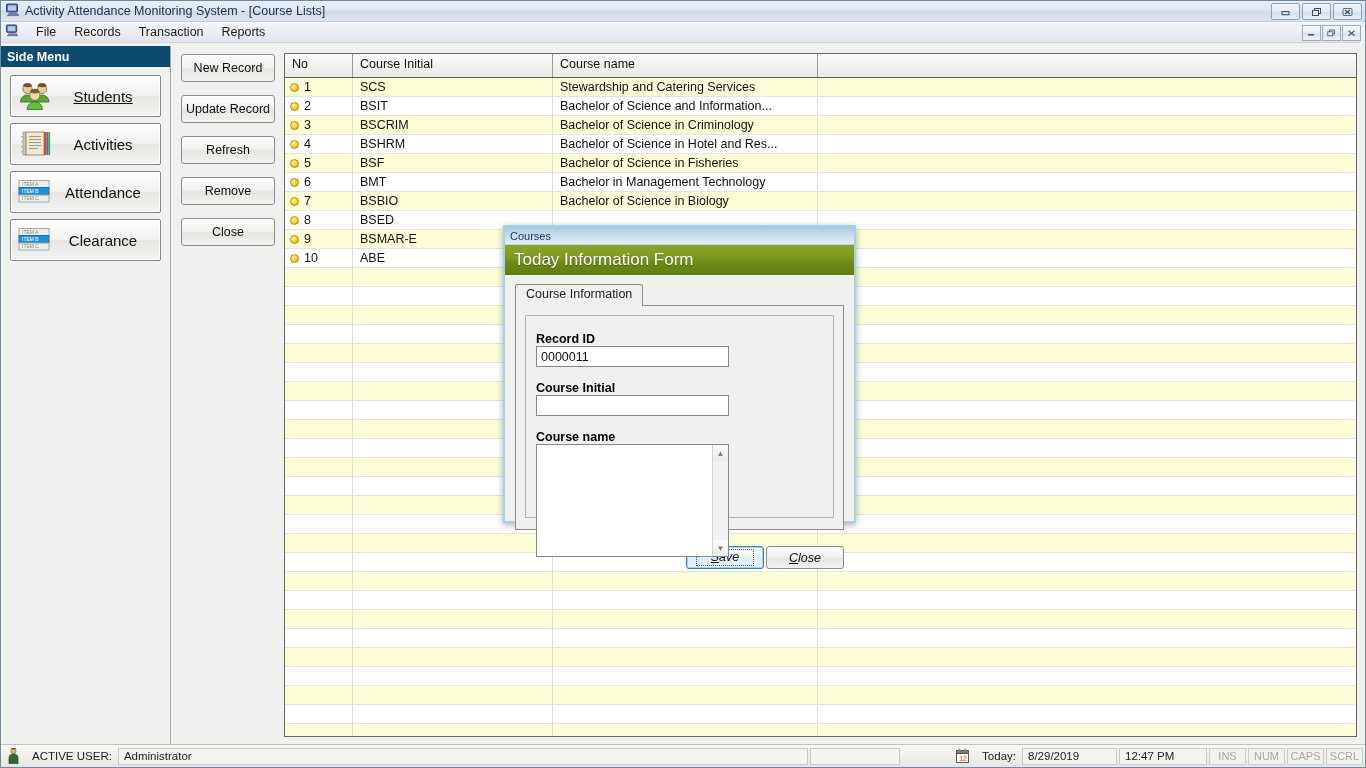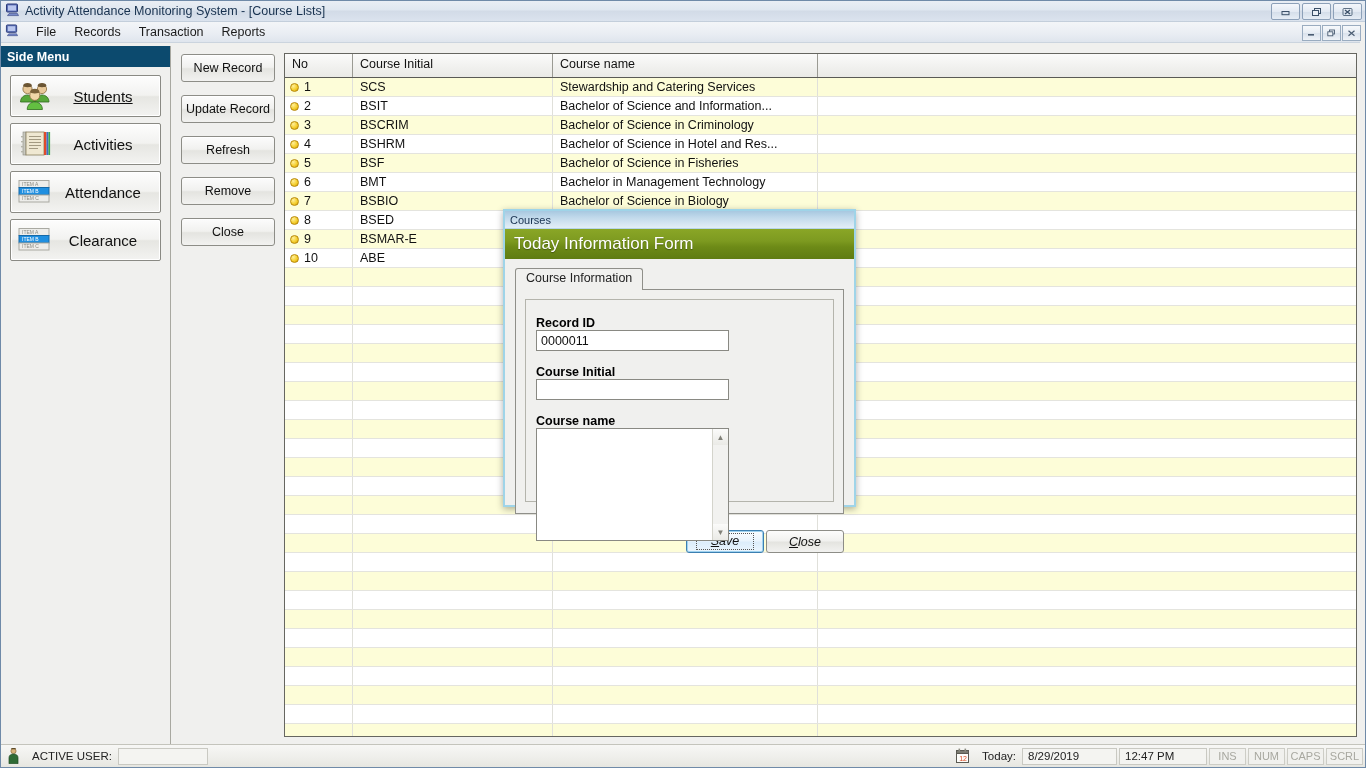--- a/index.html
+++ b/index.html
@@ -178,21 +178,21 @@
     width: 9px; height: 9px; border-radius: 50%;
     background: radial-gradient(circle at 33% 30%, #ffef9a 0%, #f5cf2e 55%, #cf9b06 100%);
     border: 1px solid #b8890a;
     margin: 0 5px 0 5px;
     flex: 0 0 auto;
   }
 
   
   .dialog {
     position: absolute;
-    left: 502px; top: 208px;
+    left: 502px; top: 224px;
     width: 353px; height: 298px;
     border: 2px solid #9fd4e8;
     background: #f0f0ee;
     box-shadow: 0 2px 7px rgba(0,0,0,0.32);
   }
   .dlg-title {
     height: 18px;
     background: linear-gradient(to bottom, #a8c8e0 0%, #bfd8ea 35%, #d3e4f1 70%, #e3eef7 100%);
     font-size: 11px; color: #17314f;
     display: flex; align-items: center;
@@ -791,20 +791,21 @@
 
   <div class="statusbar">
     <span class="sb-plain">
       <svg width="13" height="16" viewBox="0 0 13 16">
         <circle cx="6.5" cy="3" r="2.6" fill="#d8b37a" stroke="#8a6c3c" stroke-width="0.7"></circle>
         <path d="M6.5 1.3c-1.6 0-2.6-.1-2.6-.6S5.1 0 6.5 0s2.6.2 2.6.7-1 .6-2.6.6z" fill="#5c4a28"></path>
         <path d="M2 15.8V9.6C2 7.3 4 6 6.5 6S11 7.3 11 9.6v6.2z" fill="#2f6b35" stroke="#1f4a24" stroke-width="0.7"></path>
       </svg>
     </span>
     <span class="sb-plain">ACTIVE USER:</span>
+    <span class="sb-pane" style="width:690px">Administrator</span>
     <span class="sb-pane" style="width:90px"></span>
     <span class="sb-grow"></span>
     <span class="sb-plain">
       <svg width="15" height="16" viewBox="0 0 15 16">
         <rect x="1.5" y="2.5" width="12" height="12" fill="#fdfdfa" stroke="#5a5a52" stroke-width="1"></rect>
         <rect x="1.5" y="2.5" width="12" height="3" fill="#7a7a70" stroke="#5a5a52" stroke-width="1"></rect>
         <rect x="3.5" y="0.6" width="1.6" height="3" fill="#8a8a80"></rect>
         <rect x="9.5" y="0.6" width="1.6" height="3" fill="#8a8a80"></rect>
         <text x="4.2" y="12.6" font-family="Liberation Sans, sans-serif" font-size="7" fill="#d8481f">12</text>
       </svg>

